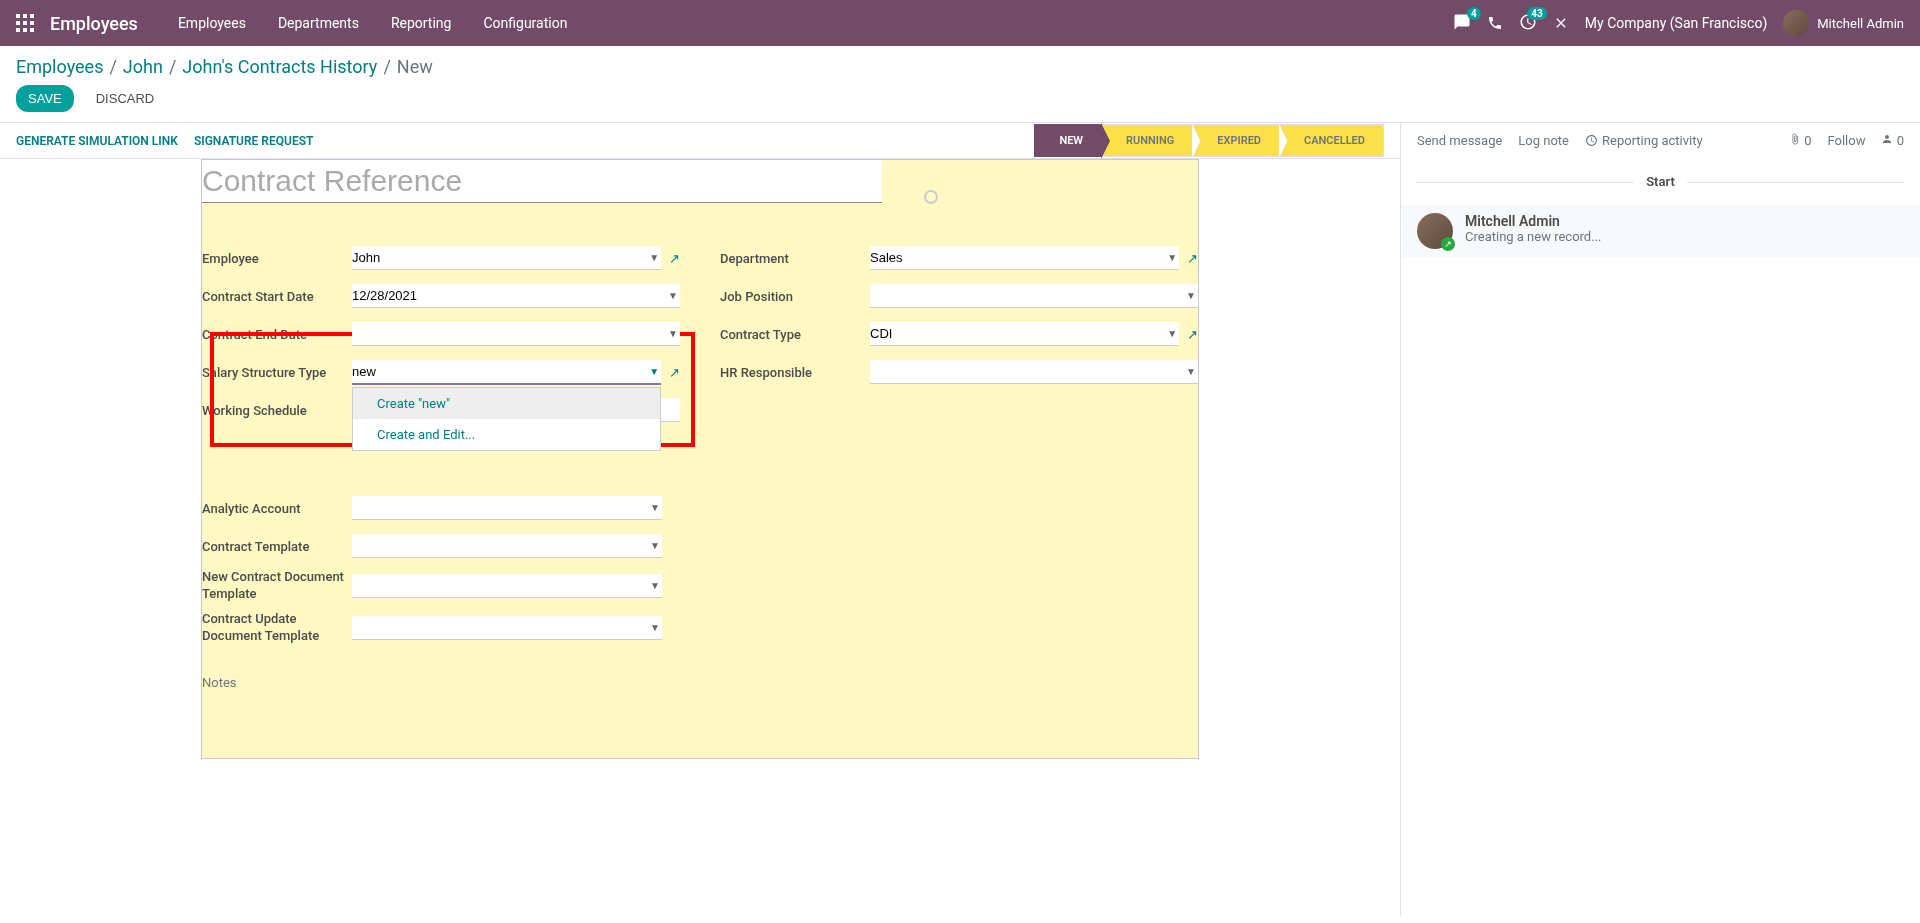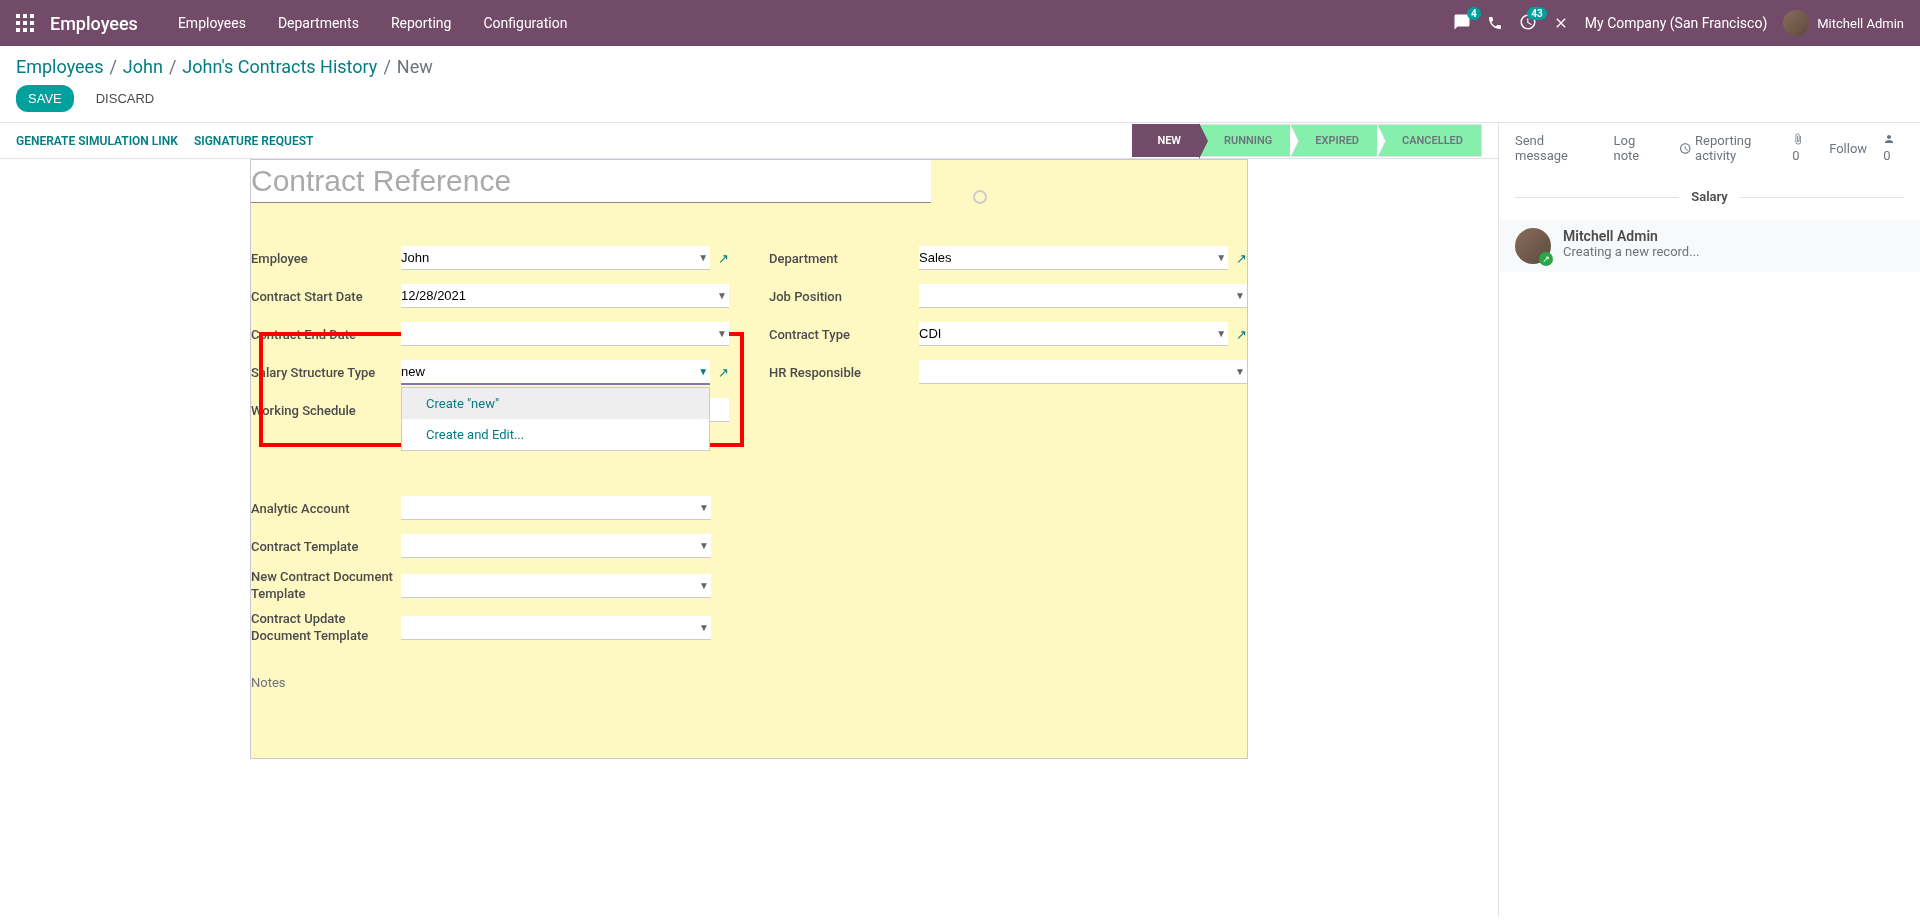--- a/index.html
+++ b/index.html
@@ -30,28 +30,28 @@
     .btn { padding: 6px 12px; border: none; cursor: pointer; font-size: 13px; border-radius: 12px; font-weight: 500; }
     .btn-primary { background: #00A09D; color: #fff; }
     .btn-secondary { background: transparent; color: #4c4c4c; }
     
     
     .main-layout { display: flex; height: calc(100vh - 130px); }
     .form-area { flex: 1; overflow-y: auto; position: relative; }
     .form-area::-webkit-scrollbar { width: 10px; }
     .form-area::-webkit-scrollbar-track { background: #f1f1f1; }
     .form-area::-webkit-scrollbar-thumb { background: #c1c1c1; }
-    .chatter { width: 422px; border-left: 1px solid #dee2e6; background: #fff; }
+    .chatter { width: 520px; border-left: 1px solid #dee2e6; background: #fff; }
     
     
     .statusbar-row { display: flex; justify-content: space-between; align-items: center; border-bottom: 1px solid #dee2e6; padding: 0 16px; height: 36px; background: #fff; }
     .statusbar-left { display: flex; gap: 16px; }
     .statusbar-btn { color: #017e84; font-size: 12px; font-weight: 600; cursor: pointer; text-transform: uppercase; }
     .statusbar-right { display: flex; }
-    .status-step { position: relative; padding: 9px 18px 9px 24px; font-size: 11px; font-weight: 600; color: #6c757d; background: #86efac; border: 1px solid #dee2e6; border-left: none; cursor: pointer; }
+    .status-step { position: relative; padding: 9px 18px 9px 24px; font-size: 11px; font-weight: 600; color: #6c757d; background: #fde047; border: 1px solid #dee2e6; border-left: none; cursor: pointer; }
     .status-step:first-child { border-left: 1px solid #dee2e6; }
     .status-step::after { content: ''; position: absolute; right: -8px; top: 50%; transform: translateY(-50%); width: 0; height: 0; border-top: 17px solid transparent; border-bottom: 17px solid transparent; border-left: 8px solid #fff; z-index: 2; }
     .status-step::before { content: ''; position: absolute; right: -9px; top: 50%; transform: translateY(-50%); width: 0; height: 0; border-top: 18px solid transparent; border-bottom: 18px solid transparent; border-left: 9px solid #dee2e6; z-index: 1; }
     .status-step.active { background: #714B67; color: #fff; border-color: #714B67; }
     .status-step.active::after { border-left-color: #714B67; }
     .status-step.active::before { border-left-color: #714B67; }
     .status-step:last-child::after, .status-step:last-child::before { display: none; }
     
     
     .form-sheet { max-width: 998px; margin: 0 auto; background: #fef9c3; border: 1px solid #c8c8d3; min-height: 600px; position: relative; }
@@ -337,21 +337,21 @@
         <span>Follow</span>
         <span>
           <svg width="12" height="12" viewBox="0 0 24 24" fill="#6c757d">
               <path d="M12 12c2.21 0 4-1.79 4-4s-1.79-4-4-4-4 1.79-4 4 1.79 4 4 4zm0 2c-2.67 0-8 1.34-8 4v2h16v-2c0-2.66-5.33-4-8-4z"></path>
             </svg>
           <span>0</span>
         </span>
       </div>
     </div>
     <div class="chatter-divider">
-      <span>Salary</span>
+      <span>Start</span>
     </div>
     <div class="message">
       <div class="msg-avatar"></div>
       <div class="msg-body">
         <div class="msg-author">Mitchell Admin</div>
         <div class="msg-text">Creating a new record...</div>
       </div>
     </div>
   </div>
 </div>

